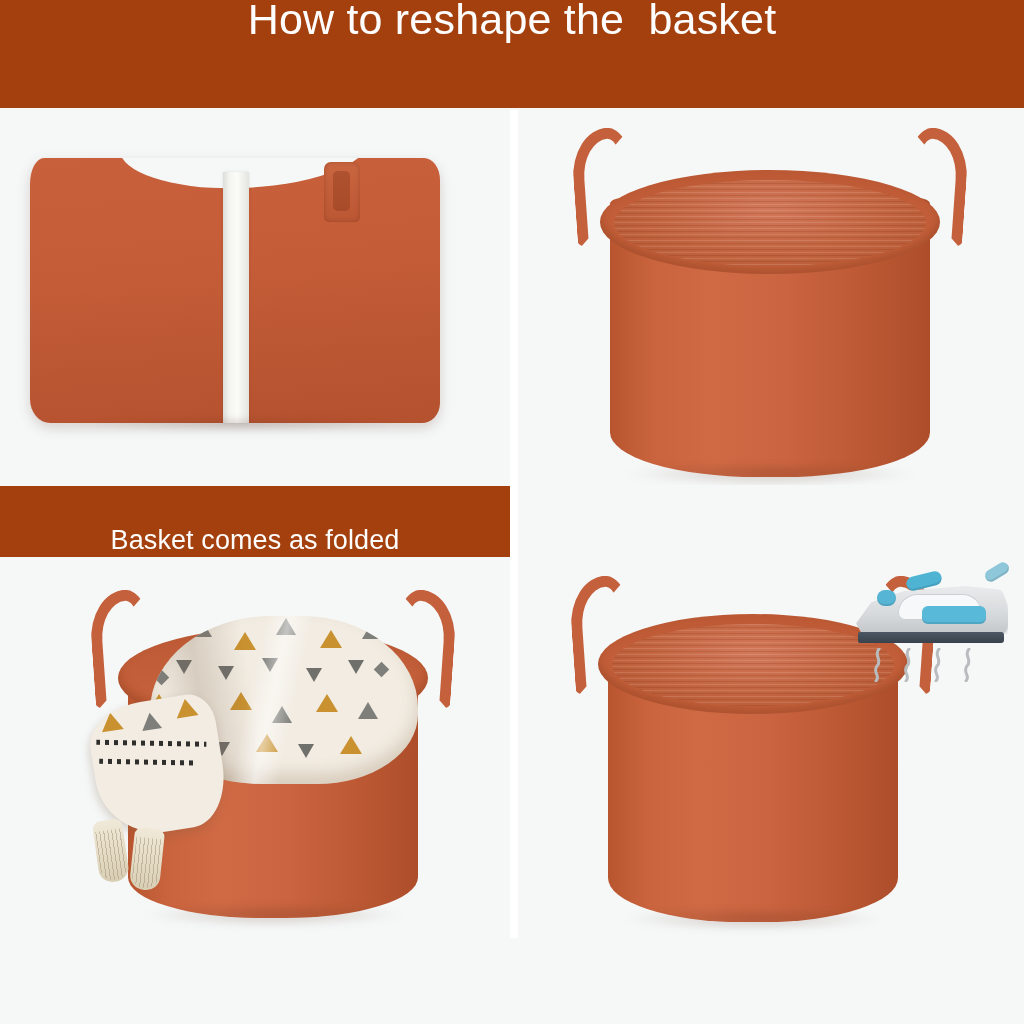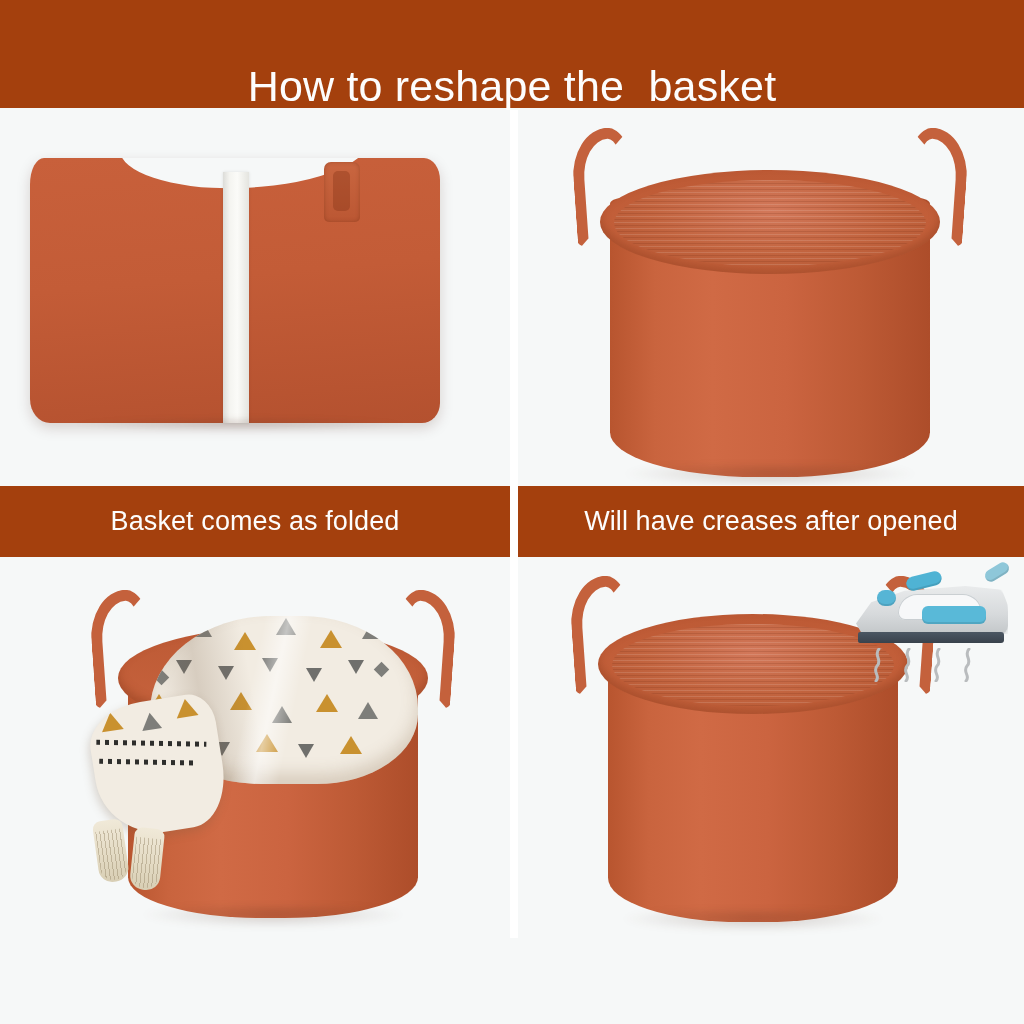--- a/index.html
+++ b/index.html
@@ -8,40 +8,40 @@
     width:1024px; height:1024px; overflow:hidden;
     background:#ffffff;
     font-family:"Liberation Sans", sans-serif;
   }
   #page{ position:relative; width:1024px; height:1024px; background:#f6f8f8; }
 
   
   .header{
     position:absolute; left:0; top:0; width:1024px; height:108px;
     background:#a4400d;
-    display:flex; align-items:flex-end; justify-content:center;
+    display:flex; align-items:flex-start; justify-content:center;
   }
   .header-title{
     color:#fdfdfd; font-size:43px; font-weight:400;
     letter-spacing:.2px; white-space:pre; line-height:1;
     font-family:"Liberation Sans", sans-serif;
     margin-top:-2px;
   }
 
   
   .cell{ position:absolute; background:#f6f8f8; overflow:hidden; }
   .cell-tl{ left:0;   top:110px; width:510px; height:375px; }
   .cell-tr{ left:518px; top:110px; width:506px; height:375px; }
   .cell-bl{ left:0;   top:560px; width:510px; height:377px; }
   .cell-br{ left:518px; top:560px; width:506px; height:377px; }
 
   
   .capbar{
     position:absolute; background:#a4400d;
-    display:flex; align-items:center; justify-content:center;
+    display:flex; align-items:flex-end; justify-content:center;
     text-align:center;
   }
   .cap-mid-l{ left:0;   top:486px; width:510px; height:71px; }
   .cap-mid-r{ left:518px; top:486px; width:506px; height:71px; }
   .cap-bot{  left:0;   top:938px; width:1024px; height:86px; }
   .cap-text{
     color:#fdfdfd; font-size:27px; font-weight:400; line-height:1.18;
     white-space:pre-line; letter-spacing:.1px;
   }
   .cap-bot-inner{
@@ -263,23 +263,20 @@
       <div class="bk-rim rope-h"></div>
       <div class="bk-inner">
         <div class="bk-inner-rings"></div>
       </div>
       <div class="bk-base-shadow"></div>
     </div>
   </div>
 
   <div class="capbar cap-mid-l">
     <div class="cap-text">Basket comes as folded</div>
-  </div>
-  <div class="capbar cap-mid-r">
-    <div class="cap-text">Will have creases after opened</div>
   </div>
   <div class="vgap" style="left:510px; top:486px; width:8px; height:71px;"></div>
   <div class="vgap" style="left:510px; top:110px; width:8px; height:376px;"></div>
   <div class="vgap" style="left:510px; top:557px; width:8px; height:381px;"></div>
 
   <div class="cell cell-bl">
     <div class="basket" style="left:88px; top:12px; width:370px; height:352px;">
       <div class="bk-handle bk-handle-l" style="top:18px;"></div>
       <div class="bk-handle bk-handle-r" style="top:18px;"></div>
       <div class="bk-body rope-h" style="top:92px;"></div>

